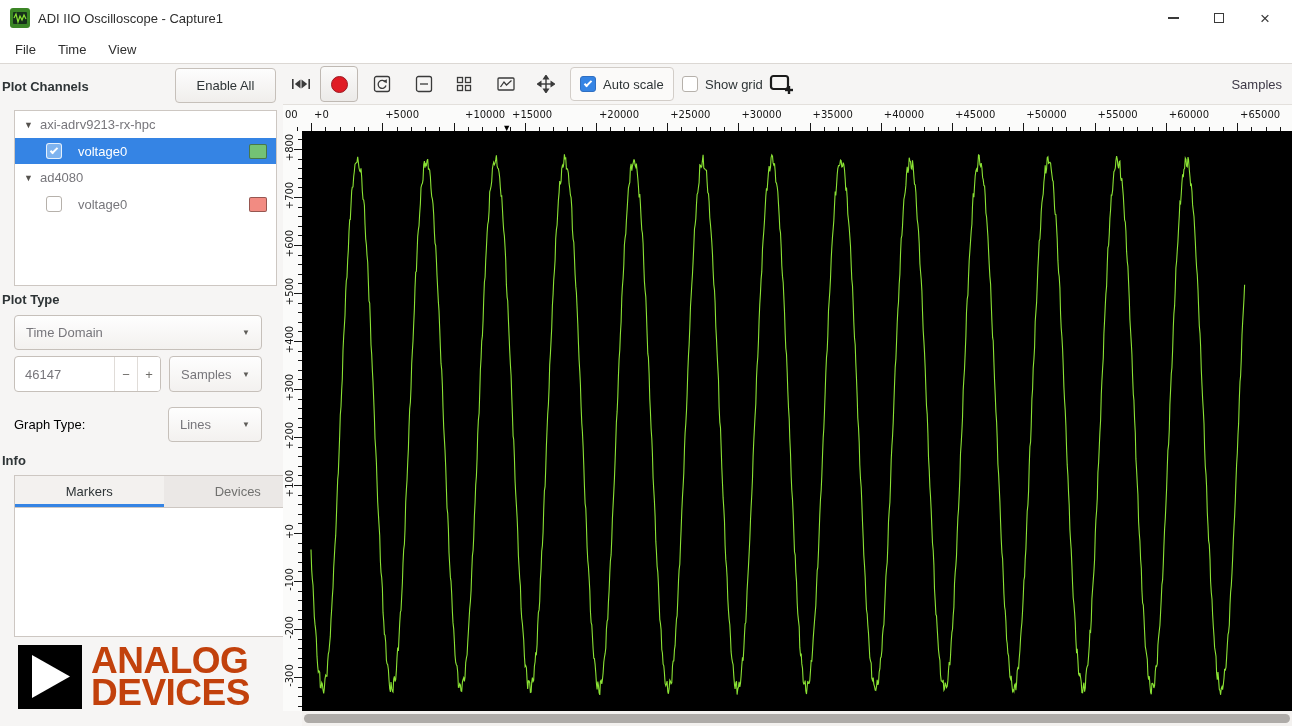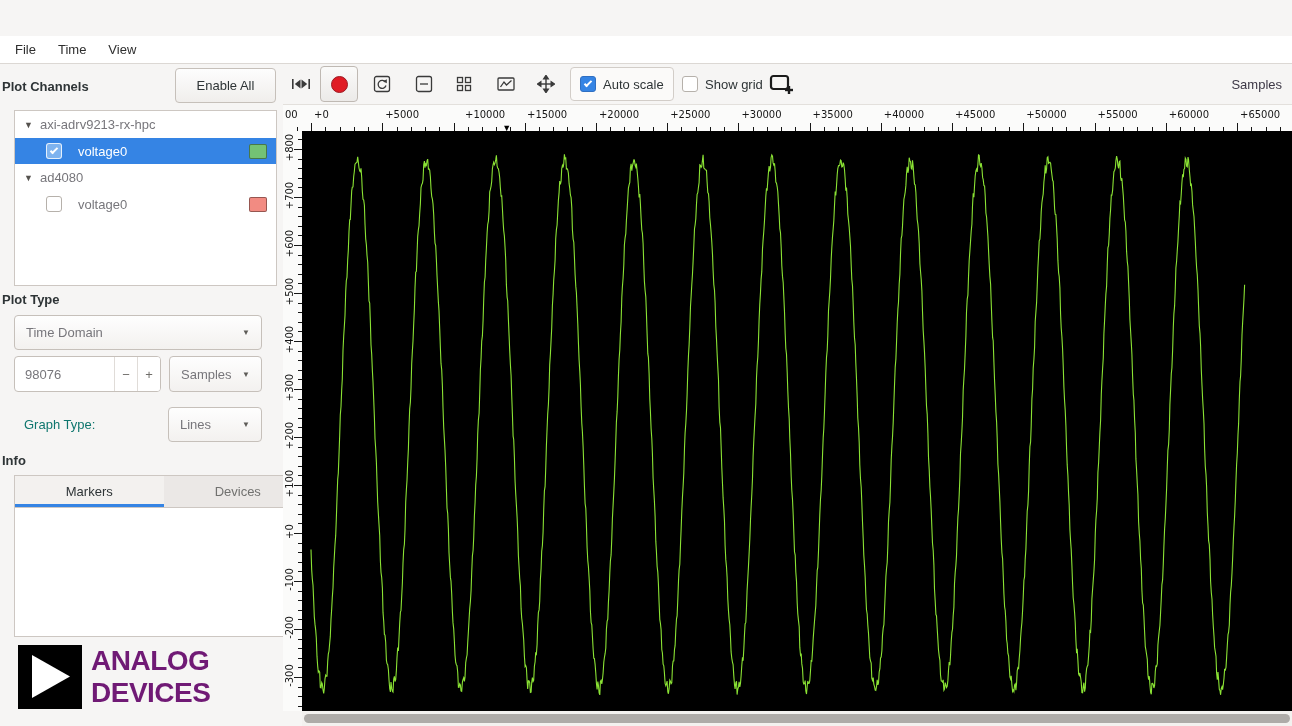--- a/index.html
+++ b/index.html
@@ -38,30 +38,30 @@
   .cb.checked{background:#3584e4;border-color:#2f6fc2;}
   .selected .cb.checked{background:#7eb3ef;border-color:rgba(255,255,255,.8);}
   .check-glyph{width:4px;height:8px;border-right:2px solid #fff;border-bottom:2px solid #fff;transform:rotate(45deg);margin-top:-2px;}
   .combo{background:linear-gradient(#fefefe,#f3f1ef);border:1px solid #c6c0ba;border-radius:4px;display:flex;align-items:center;padding:0 11px;font-size:13px;color:#77767b;position:absolute;}
   .combo .chev{margin-left:auto;font-size:8px;color:#5e5c58;}
   .combo.main-combo{left:14px;top:251px;width:248px;height:35px;}
   .spin{position:absolute;left:14px;top:292px;width:147px;height:36px;border:1px solid #c6c0ba;border-radius:4px;background:#fff;display:flex;overflow:hidden;}
   .spin-val{flex:1;display:flex;align-items:center;padding-left:10px;font-size:13px;color:#77767b;}
   .spin-btn{width:23px;border:none;border-left:1px solid #e0dcd8;background:#fff;color:#6f6d69;font-size:13px;}
   .combo.units{left:169px;top:292px;width:93px;height:36px;}
-  .graph-label{position:absolute;left:24px;top:353px;font-size:13px;color:#0f766e;}
+  .graph-label{position:absolute;left:14px;top:353px;font-size:13px;color:#000000;}
   .combo.graph{left:168px;top:343px;width:94px;height:35px;}
   .notebook{position:absolute;left:14px;top:411px;width:299px;height:162px;border:1px solid #cdc7c2;background:#fff;display:flex;flex-direction:column;}
   .tabs{height:32px;background:#ebe8e6;display:flex;border-bottom:1px solid #cdc7c2;}
   .tab{flex:1;display:flex;align-items:center;justify-content:center;font-size:13px;color:#71716f;}
   .tab.active{color:#2e3436;background:#f3f1ef;box-shadow:inset 0 -3px 0 #3584e4;}
   .tab-content{flex:1;background:#fff;}
   .adi-logo{position:absolute;left:18px;top:581px;display:flex;align-items:center;gap:9px;}
   .logo-box{width:64px;height:64px;background:#000;flex:none;}
-  .logo-text{display:flex;flex-direction:column;font-weight:bold;font-size:28px;line-height:32px;color:#701a75;letter-spacing:-0.5px;}
+  .logo-text{display:flex;flex-direction:column;font-weight:bold;font-size:37px;line-height:32px;color:#c2410c;letter-spacing:-0.5px;}
 
   
   .content{position:absolute;left:283px;top:0;right:0;bottom:0;}
   .toolbar{position:absolute;left:0;top:0;width:1009px;height:40px;background:#f6f5f4;}
   .tbtn{position:absolute;top:2px;height:36px;display:flex;align-items:center;justify-content:center;background:transparent;border:none;}
   .tbtn.raised{border:1px solid #bfb9b3;border-radius:4px;background:linear-gradient(#fafaf9,#eceae8);}
   .record-circle{width:17px;height:17px;border-radius:50%;background:#e01b24;border:1px solid #9c1a22;}
   .check-item{position:absolute;display:flex;align-items:center;gap:7px;font-size:13px;color:#2e3436;height:34px;top:3px;padding:0 9px;}
   .check-item.framed{border:1px solid #d2cdc8;border-radius:4px;background:#fbfaf9;}
   .samples-label{position:absolute;right:10px;top:0;height:40px;display:flex;align-items:center;font-size:13px;color:#3d3846;}
@@ -82,20 +82,41 @@
   .hscroll{position:absolute;left:19px;right:0;top:647px;height:15px;background:#f3f1ef;}
   .thumb{position:absolute;left:2px;right:2px;top:3px;height:9px;border-radius:4.5px;background:#aeaba8;}
 
   .icon-svg{display:block;}
 </style>
 </head>
 <body>
 
 <div class="window">
 
+  <div class="titlebar">
+    <span class="appicon">
+      <svg class="icon-svg" width="20" height="20" viewBox="0 0 20 20">
+          <rect width="20" height="20" rx="3" fill="#3b8526"></rect>
+          <rect x="3" y="4" width="14" height="12" rx="1" fill="#16301a"></rect>
+          <polyline points="4,10 6,6 8,14 10,8 12,12 14,7 16,11" fill="none" stroke="#8ae234" stroke-width="1.2"></polyline>
+        </svg>
+    </span>
+    <span class="title">ADI IIO Oscilloscope - Capture1</span>
+    <div class="wctrls">
+      <div class="wbtn">
+          <span class="min-glyph"></span>
+        </div>
+      <div class="wbtn">
+          <span class="max-glyph"></span>
+        </div>
+      <div class="wbtn">
+          <span class="close-glyph">×</span>
+        </div>
+    </div>
+  </div>
 
   <div class="menubar">
     <span class="menu-item">File</span>
     <span class="menu-item">Time</span>
     <span class="menu-item">View</span>
   </div>
 
   <div class="main">
 
     <aside class="sidebar">
@@ -125,21 +146,21 @@
         </div>
       </div>
 
       <span class="section-label" style="top:228px">Plot Type</span>
       <div class="combo main-combo">
         <span>Time Domain</span>
         <span class="chev">▼</span>
       </div>
 
       <div class="spin">
-        <span class="spin-val">98076</span>
+        <span class="spin-val">46147</span>
         <button class="spin-btn">−</button>
         <button class="spin-btn">+</button>
       </div>
       <div class="combo units">
         <span>Samples</span>
         <span class="chev">▼</span>
       </div>
 
       <span class="graph-label">Graph Type:</span>
       <div class="combo graph">
@@ -253,21 +274,21 @@
 
       <div class="hruler" id="hruler">
           <span class="hlabel" style="left:2px">00</span>
           <div class="htick major" style="left:28.0px"></div>
           <span class="hlabel" style="left:31.0px">+0</span>
           <div class="htick major" style="left:99.2px"></div>
           <span class="hlabel" style="left:102.2px">+5000</span>
           <div class="htick major" style="left:170.5px"></div>
           <span class="hlabel" style="left:182px">+10000</span>
           <div class="htick major" style="left:241.7px"></div>
-          <span class="hlabel" style="left:244px">+15000</span>
+          <span class="hlabel" style="left:229px">+15000</span>
           <div class="htick major" style="left:312.9px"></div>
           <span class="hlabel" style="left:315.9px">+20000</span>
           <div class="htick major" style="left:384.2px"></div>
           <span class="hlabel" style="left:387.2px">+25000</span>
           <div class="htick major" style="left:455.4px"></div>
           <span class="hlabel" style="left:458.4px">+30000</span>
           <div class="htick major" style="left:526.6px"></div>
           <span class="hlabel" style="left:529.6px">+35000</span>
           <div class="htick major" style="left:597.8px"></div>
           <span class="hlabel" style="left:600.8px">+40000</span>

